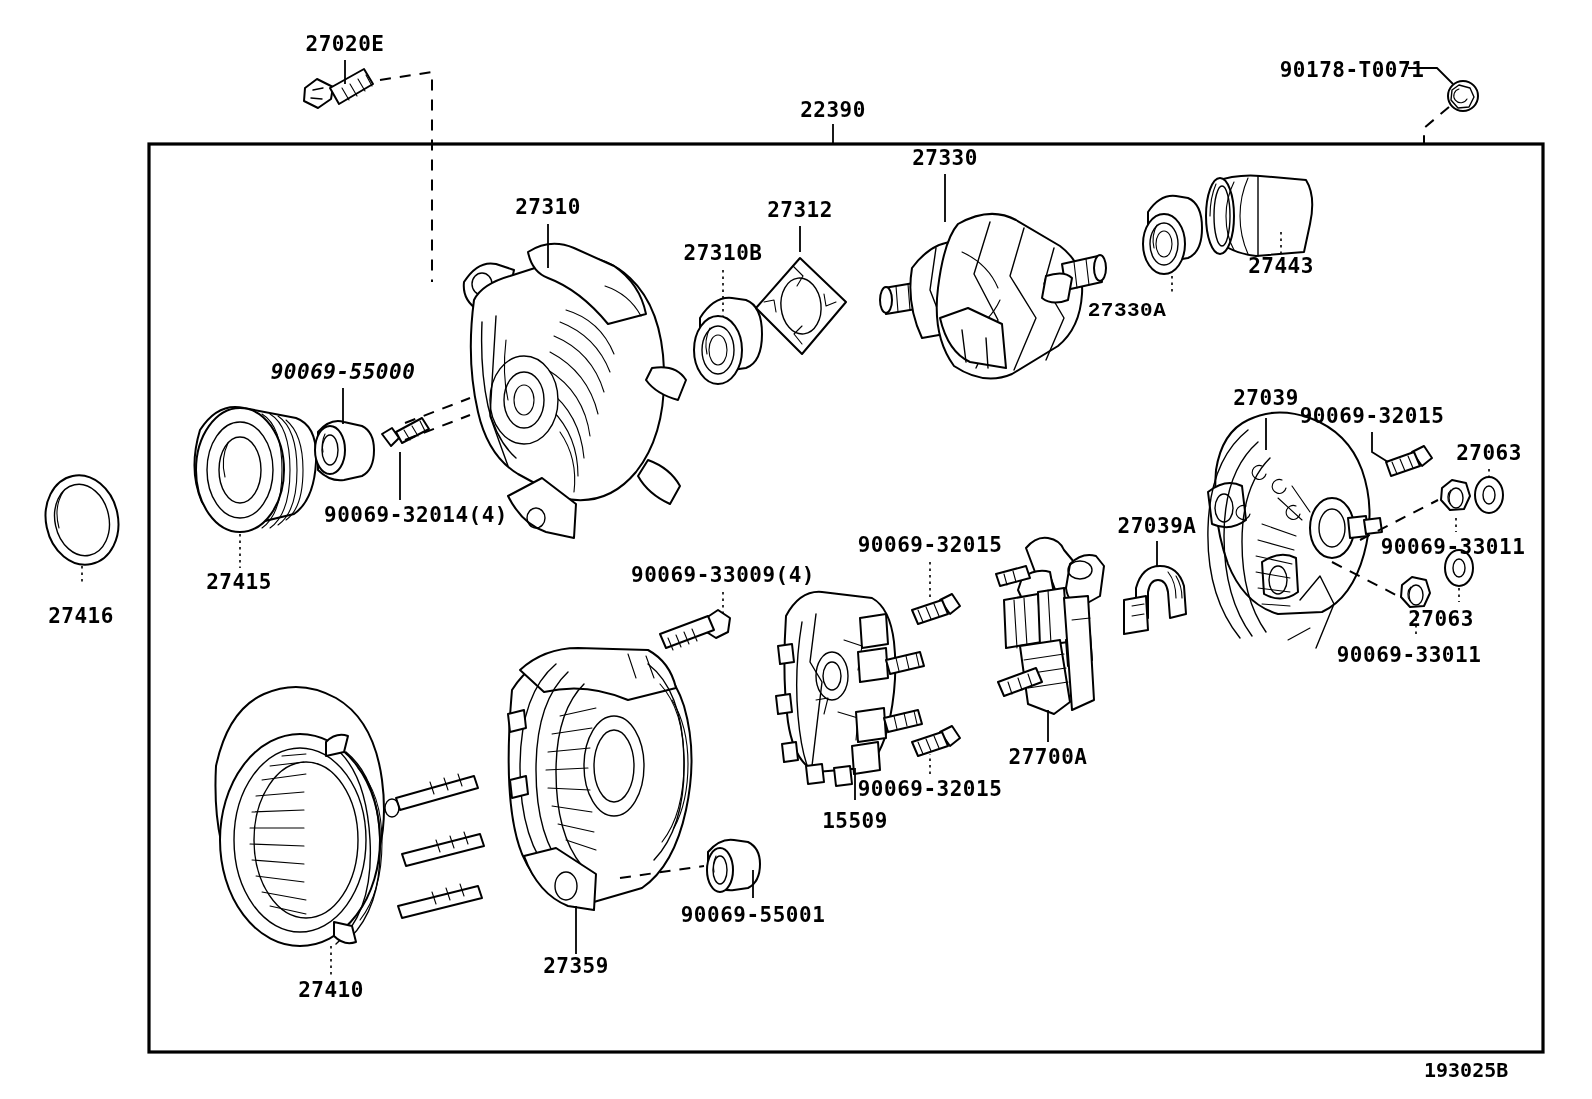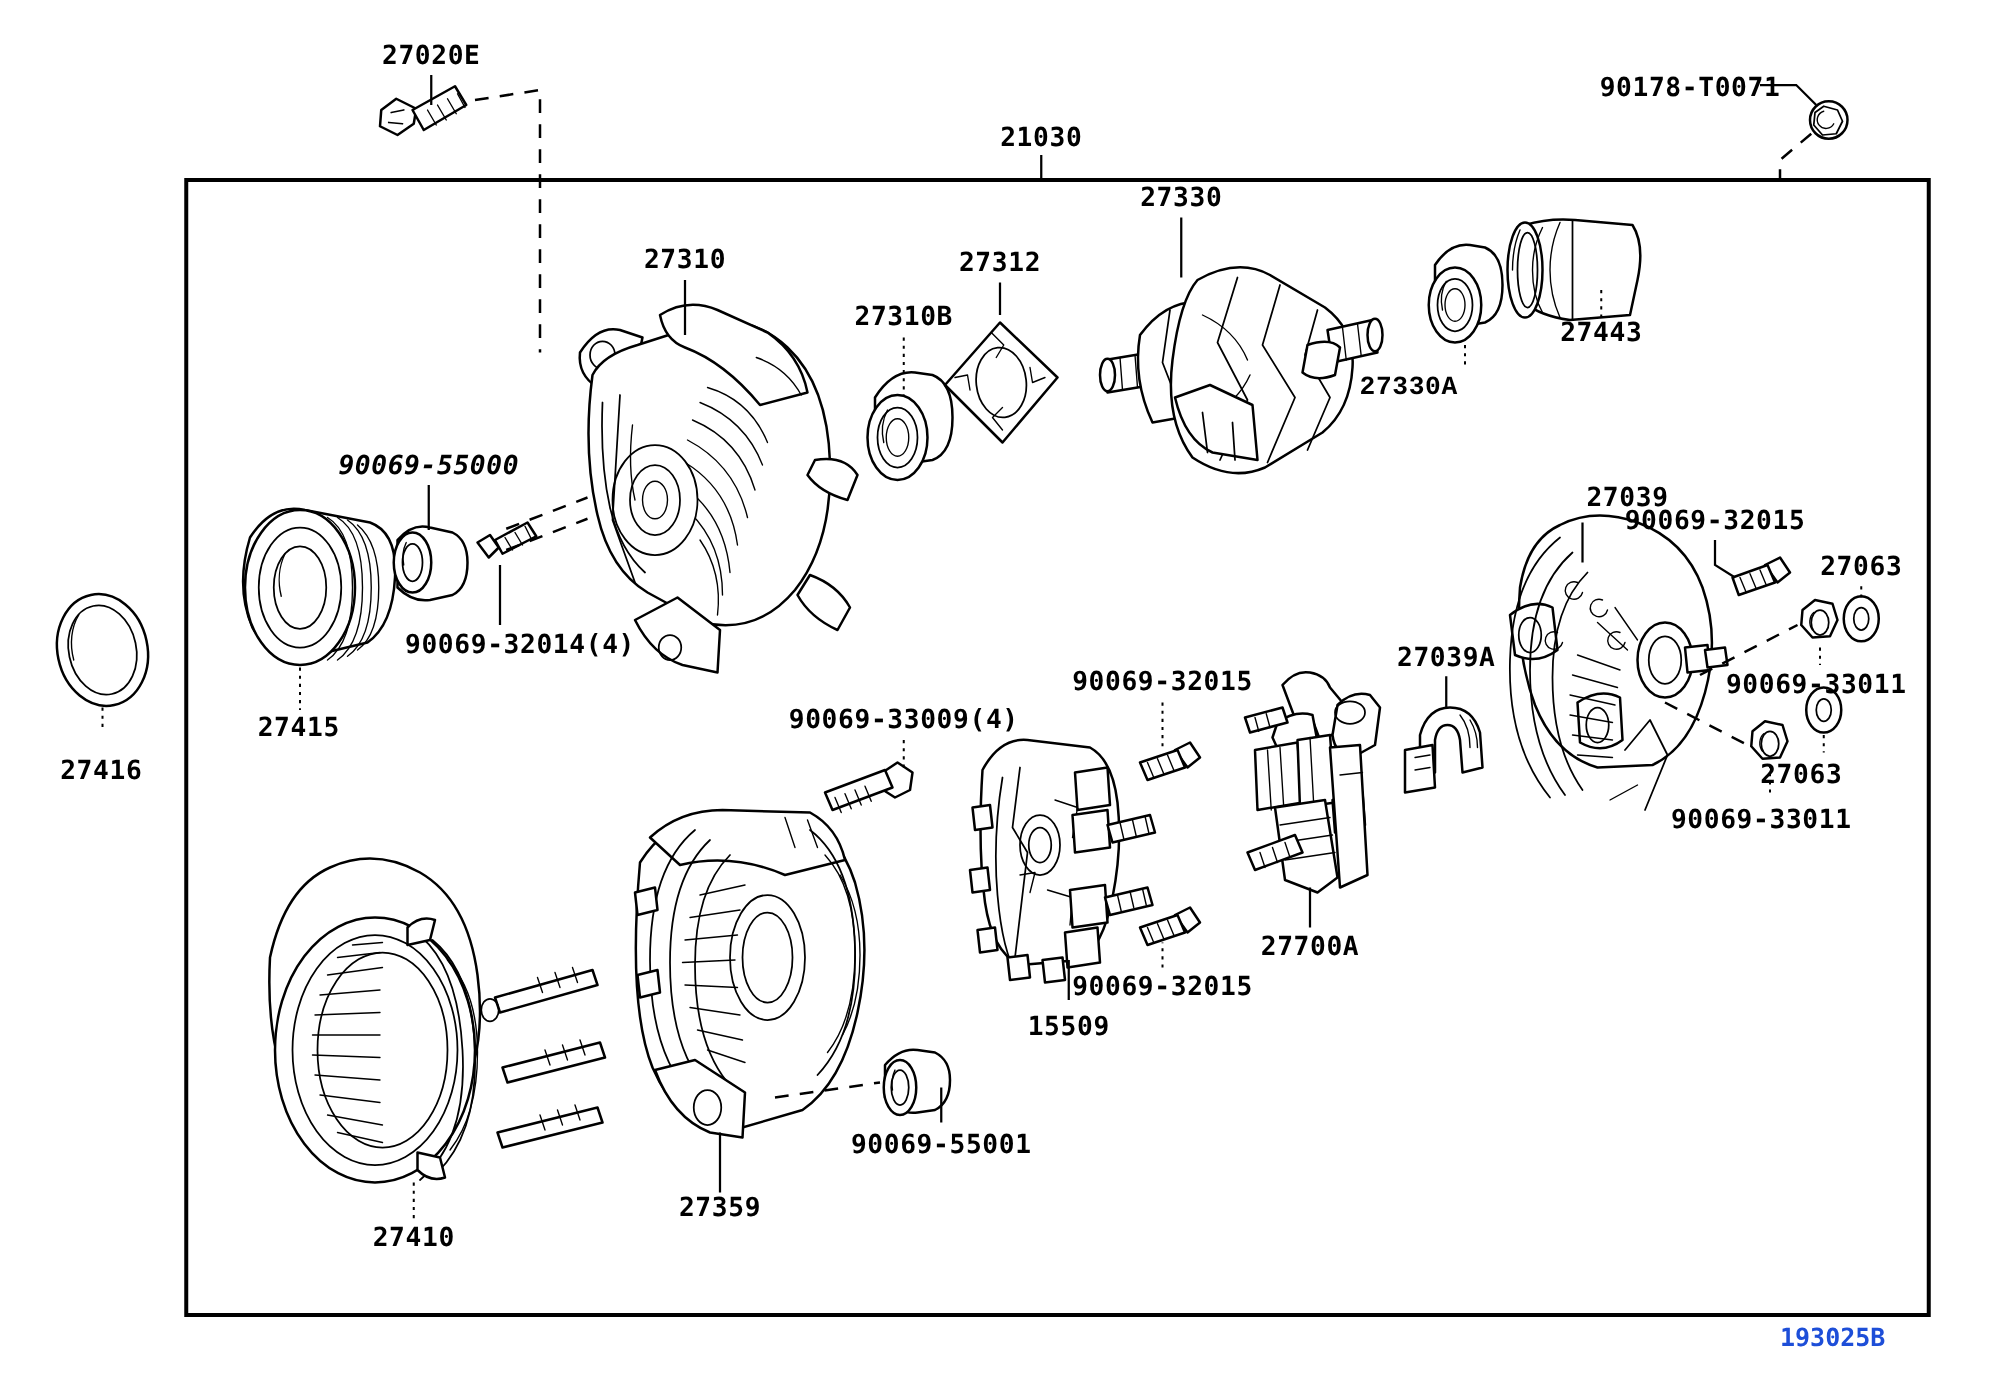--- a/index.html
+++ b/index.html
@@ -37,21 +37,21 @@
     color: #000000;
     white-space: nowrap;
     line-height: 1;
     transform: translateX(-50%);
   }
   .dwg-no {
     position: absolute;
     font-family: "DejaVu Sans Mono", "Liberation Mono", monospace;
     font-weight: bold;
     font-size: 20px;
-    color: #1d4ed8;
+    color: #000000;
     white-space: nowrap;
   }
 </style>
 </head>
 <body>
 
 <div id="diagram-root">
 
 <svg id="plate" viewBox="0 0 1592 1099" xmlns="http://www.w3.org/2000/svg">
   <defs>
@@ -439,33 +439,33 @@
     <path class="s08" d="M1004 574 l3 11 M1013 571 l3 11"></path>
 
     <path class="wht" d="M998 682 l38 -14 l6 14 l-38 14 z"></path>
     <path class="s08" d="M1008 682 l4 12 M1018 678 l4 12 M1028 674 l4 12"></path>
   </g>
   <path class="ld" d="M1048 742 L1048 710"></path>
 
 </svg>
 
 <div class="lbl" style="left:345px; top:34px;">27020E</div>
-<div class="lbl" style="left:833px; top:100px;">21030</div>
+<div class="lbl" style="left:833px; top:100px;">22390</div>
 <div class="lbl" style="left:1352px; top:60px;">90178-T0071</div>
 <div class="lbl" style="left:548px; top:197px;">27310</div>
 <div class="lbl" style="left:723px; top:243px;">27310B</div>
 <div class="lbl" style="left:800px; top:200px;">27312</div>
 <div class="lbl" style="left:945px; top:148px;text-align:center;">27330</div>
 <div class="lbl" style="left:1127px; top:300px;font-family:Liberation Mono, monospace;">27330A</div>
 <div class="lbl" style="left:1281px; top:256px;">27443</div>
 <div class="lbl" style="left:343px; top:362px;font-style:italic;">90069-55000</div>
 <div class="lbl" style="left:416px; top:505px;">90069-32014(4)</div>
 <div class="lbl" style="left:81px; top:586px;margin-top:20px;">27416</div>
 <div class="lbl" style="left:239px; top:572px;">27415</div>
-<div class="lbl" style="left:1266px; top:388px;margin-left:36px;">27039</div>
+<div class="lbl" style="left:1266px; top:388px;">27039</div>
 <div class="lbl" style="left:1372px; top:406px;">90069-32015</div>
 <div class="lbl" style="left:1489px; top:443px;">27063</div>
 <div class="lbl" style="left:1453px; top:537px;">90069-33011</div>
 <div class="lbl" style="left:1441px; top:609px;">27063</div>
 <div class="lbl" style="left:1409px; top:645px;">90069-33011</div>
 <div class="lbl" style="left:1157px; top:516px;">27039A</div>
 <div class="lbl" style="left:930px; top:535px;">90069-32015</div>
 <div class="lbl" style="left:723px; top:565px;">90069-33009(4)</div>
 <div class="lbl" style="left:1048px; top:747px;">27700A</div>
 <div class="lbl" style="left:930px; top:779px;">90069-32015</div>

